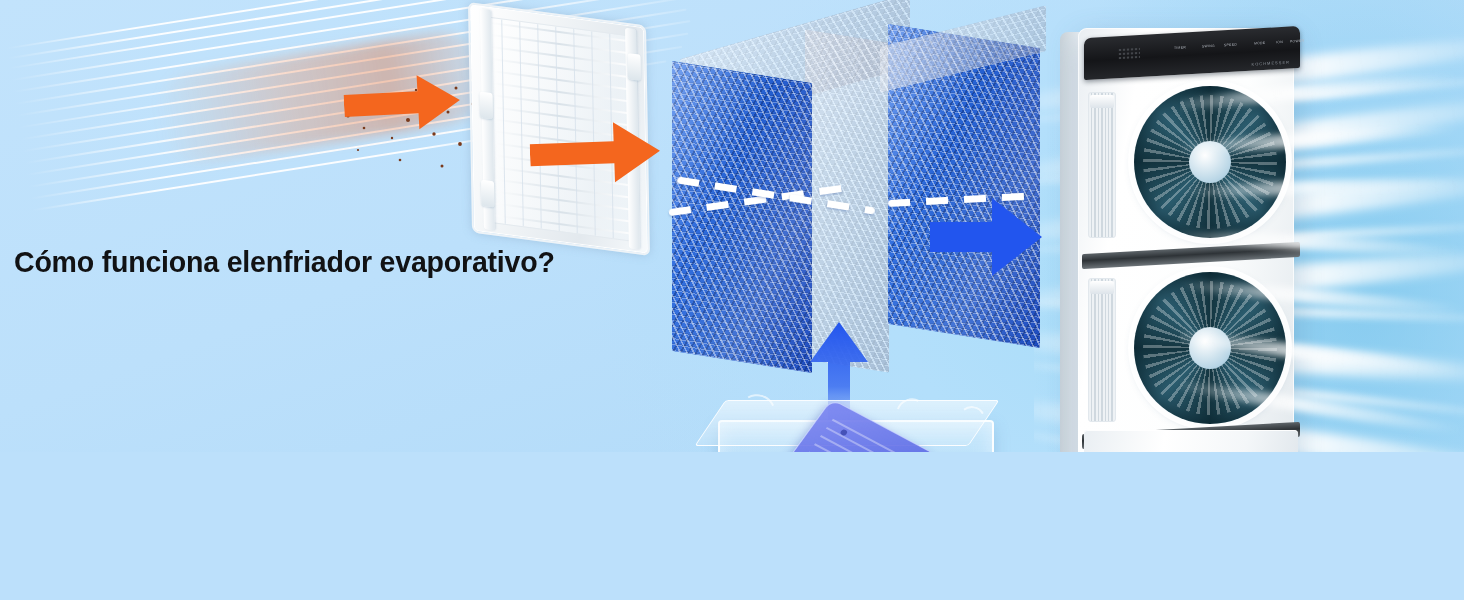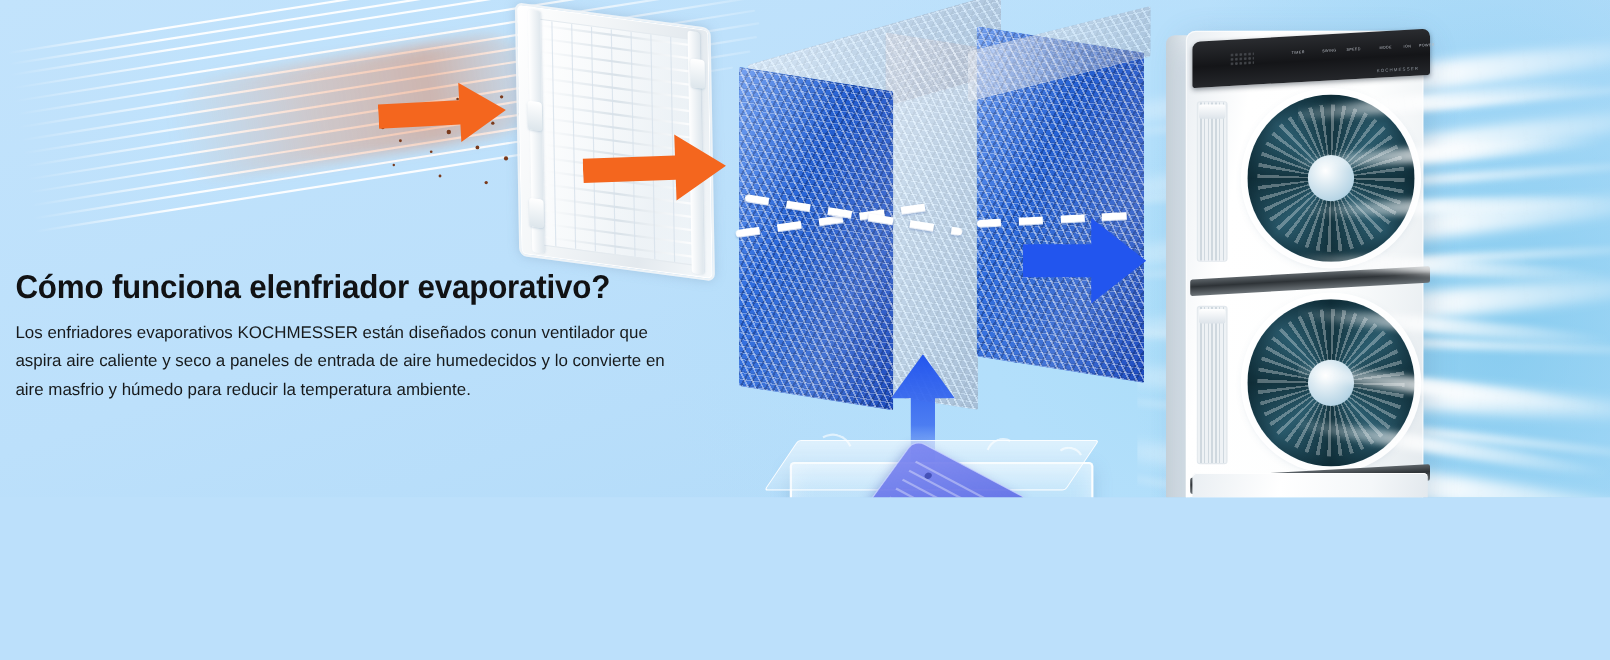--- a/index.html
+++ b/index.html
@@ -455,16 +455,15 @@
     <i style="left:-10px;top:92px;width:290px;transform:rotate(-4deg)"></i>
     <i style="left:0px;top:140px;width:286px;transform:rotate(-2deg)"></i>
     <i style="left:-16px;top:196px;width:300px;transform:rotate(3deg)"></i>
     <i style="left:-6px;top:250px;width:292px;transform:rotate(5deg)"></i>
     <i style="left:-24px;top:306px;width:310px;transform:rotate(7deg)"></i>
     <i style="left:-14px;top:360px;width:300px;transform:rotate(9deg)"></i>
   </div>
 
   <div class="textblock">
     <h1 class="headline">Cómo funciona elenfriador evaporativo?</h1>
-    <p class="body">Los enfriadores evaporativos KOCHMESSER están diseñados conun ventilador que aspira aire caliente y seco a paneles de entrada de aire humedecidos y lo convierte en aire masfrio y húmedo para reducir la temperatura ambiente.</p>
   </div>
 
 </div>
 
 </body></html>

